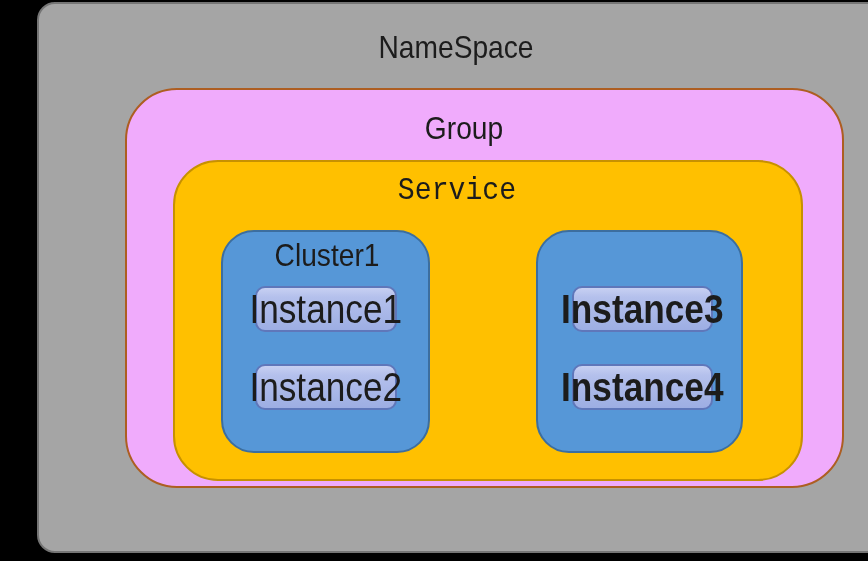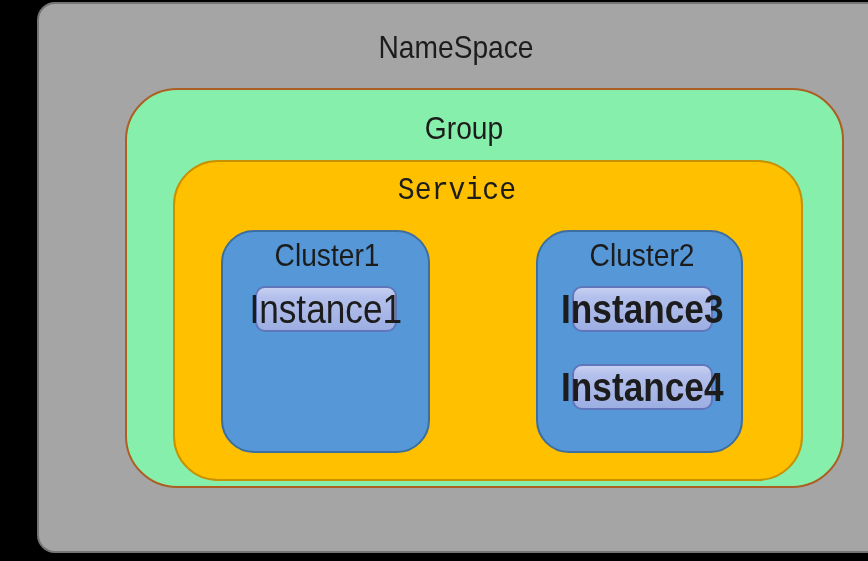--- a/index.html
+++ b/index.html
@@ -17,21 +17,21 @@
 
   .namespace {
     left: 2px; top: 2px; width: 859px; height: 551px;
     background: #A5A5A5;
     border: 2px solid #757575;
     border-radius: 18px;
     margin-left: 35px;
   }
   .group {
     left: 86px; top: 84px; width: 719px; height: 400px;
-    background: #86efac;
+    background: #f0abfc;
     border: 2px solid #AD5E22;
     border-radius: 52px;
   }
   .service {
     left: 46px; top: 70px; width: 630px; height: 321px;
     background: #FFC000;
     border: 2px solid #C79100;
     border-radius: 45px;
   }
   .cluster {
@@ -93,26 +93,26 @@
           <span class="squeeze">Service</span>
         </div>
 
         <div class="box cluster cluster-1">
           <div class="label cluster-label">
             <span class="squeeze">Cluster1</span>
           </div>
           <div class="instance instance-top">
             <span class="squeeze">Instance1</span>
           </div>
+          <div class="instance instance-bottom">
+            <span class="squeeze">Instance2</span>
+          </div>
         </div>
 
         <div class="box cluster cluster-2">
-          <div class="label cluster-label">
-            <span class="squeeze">Cluster2</span>
-          </div>
           <div class="instance instance-top">
             <span class="squeeze">Instance3</span>
           </div>
           <div class="instance instance-bottom">
             <span class="squeeze">Instance4</span>
           </div>
         </div>
 
       </div>
     </div>

